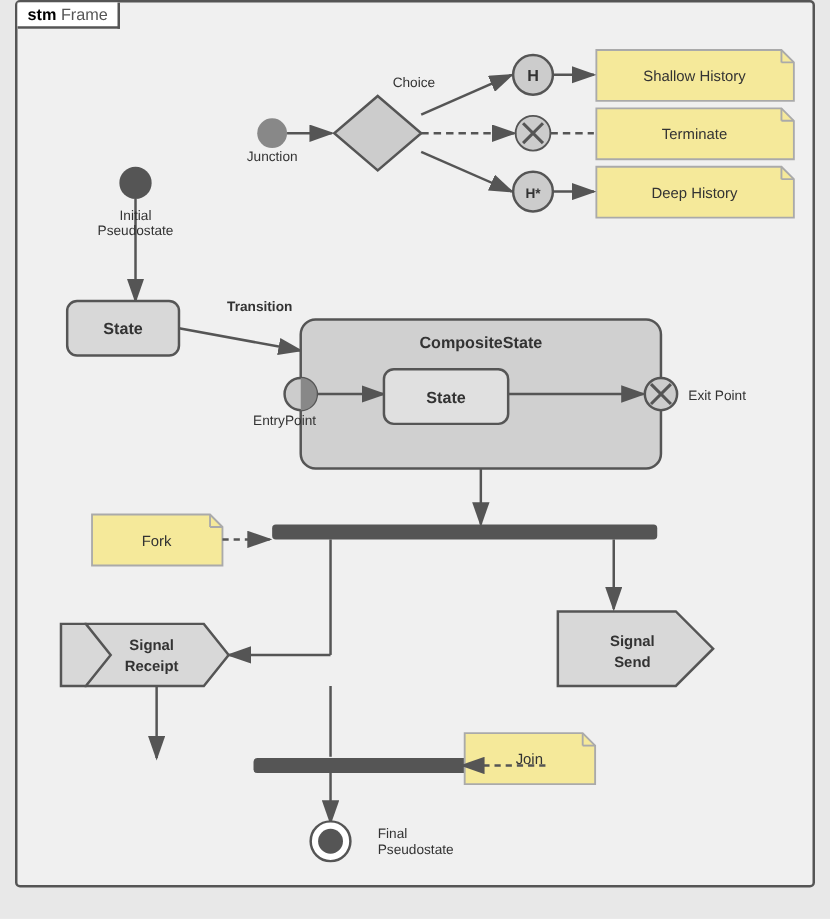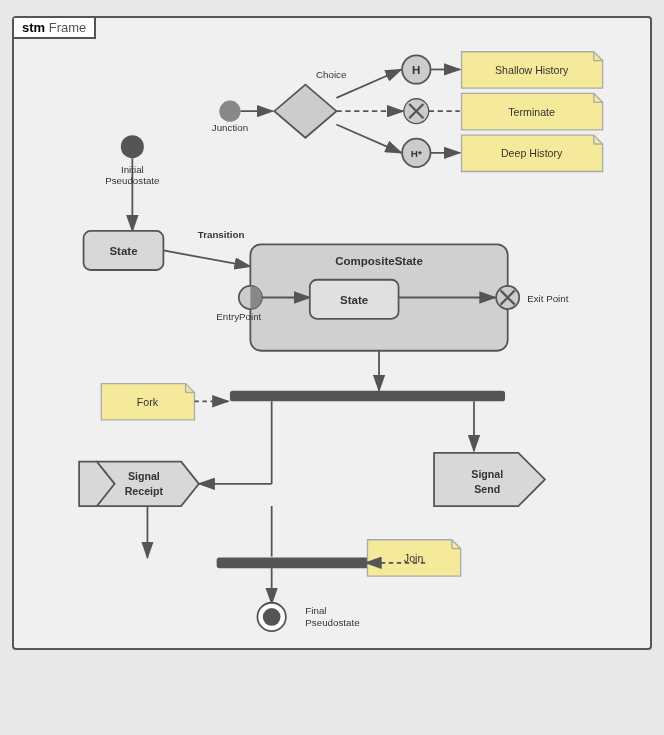--- a/index.html
+++ b/index.html
@@ -5,24 +5,24 @@
     * { box-sizing: border-box; margin: 0; padding: 0; }
     body {
       background: #e8e8e8;
       font-family: Arial, sans-serif;
       width: 664px;
       height: 735px;
       overflow: hidden;
     }
     .diagram-container {
       width: 640px;
-      height: 634px;
+      height: 710px;
       background: #f0f0f0;
       border: 2px solid #555;
-      margin: 16px auto;
+      margin: 0 auto;
       position: relative;
       border-radius: 4px;
     }
     .frame-label {
       position: absolute;
       top: 0; left: 0;
       background: white;
       border-right: 2px solid #555;
       border-bottom: 2px solid #555;
       padding: 2px 8px;

